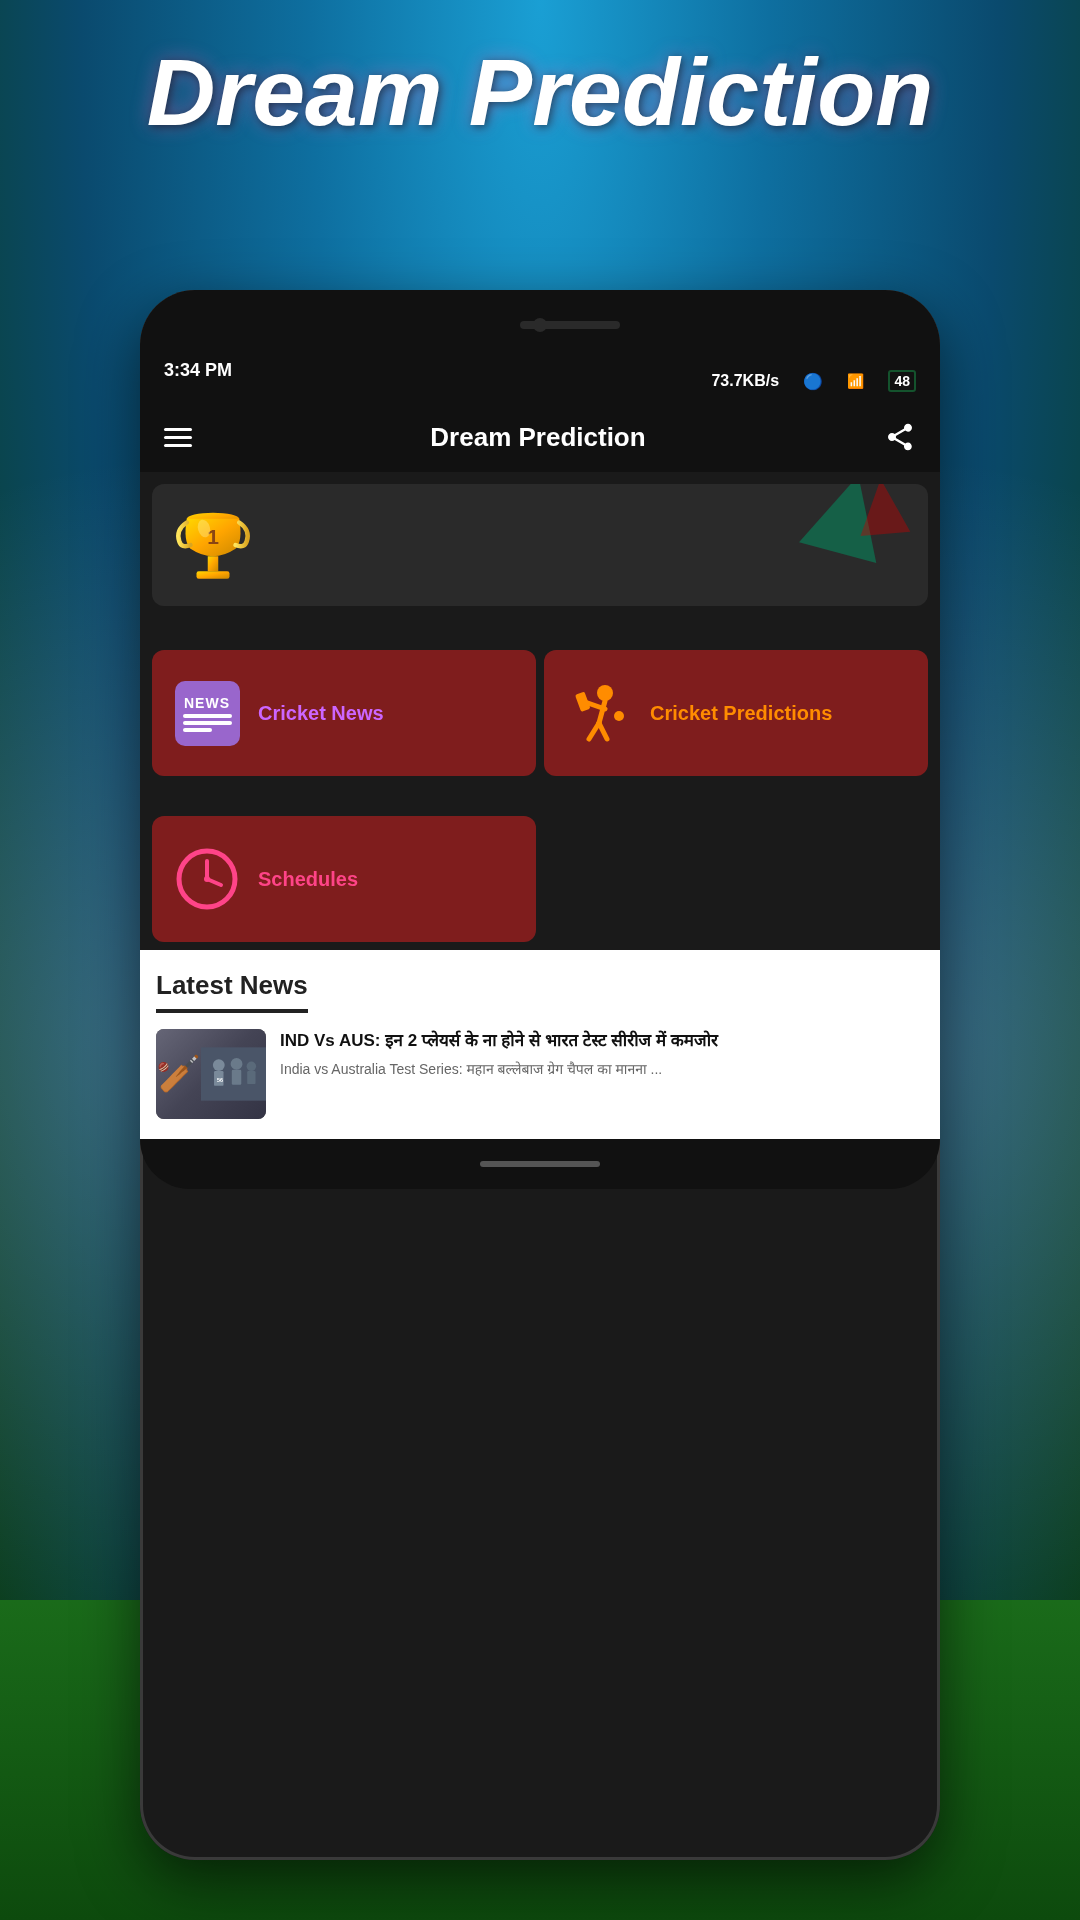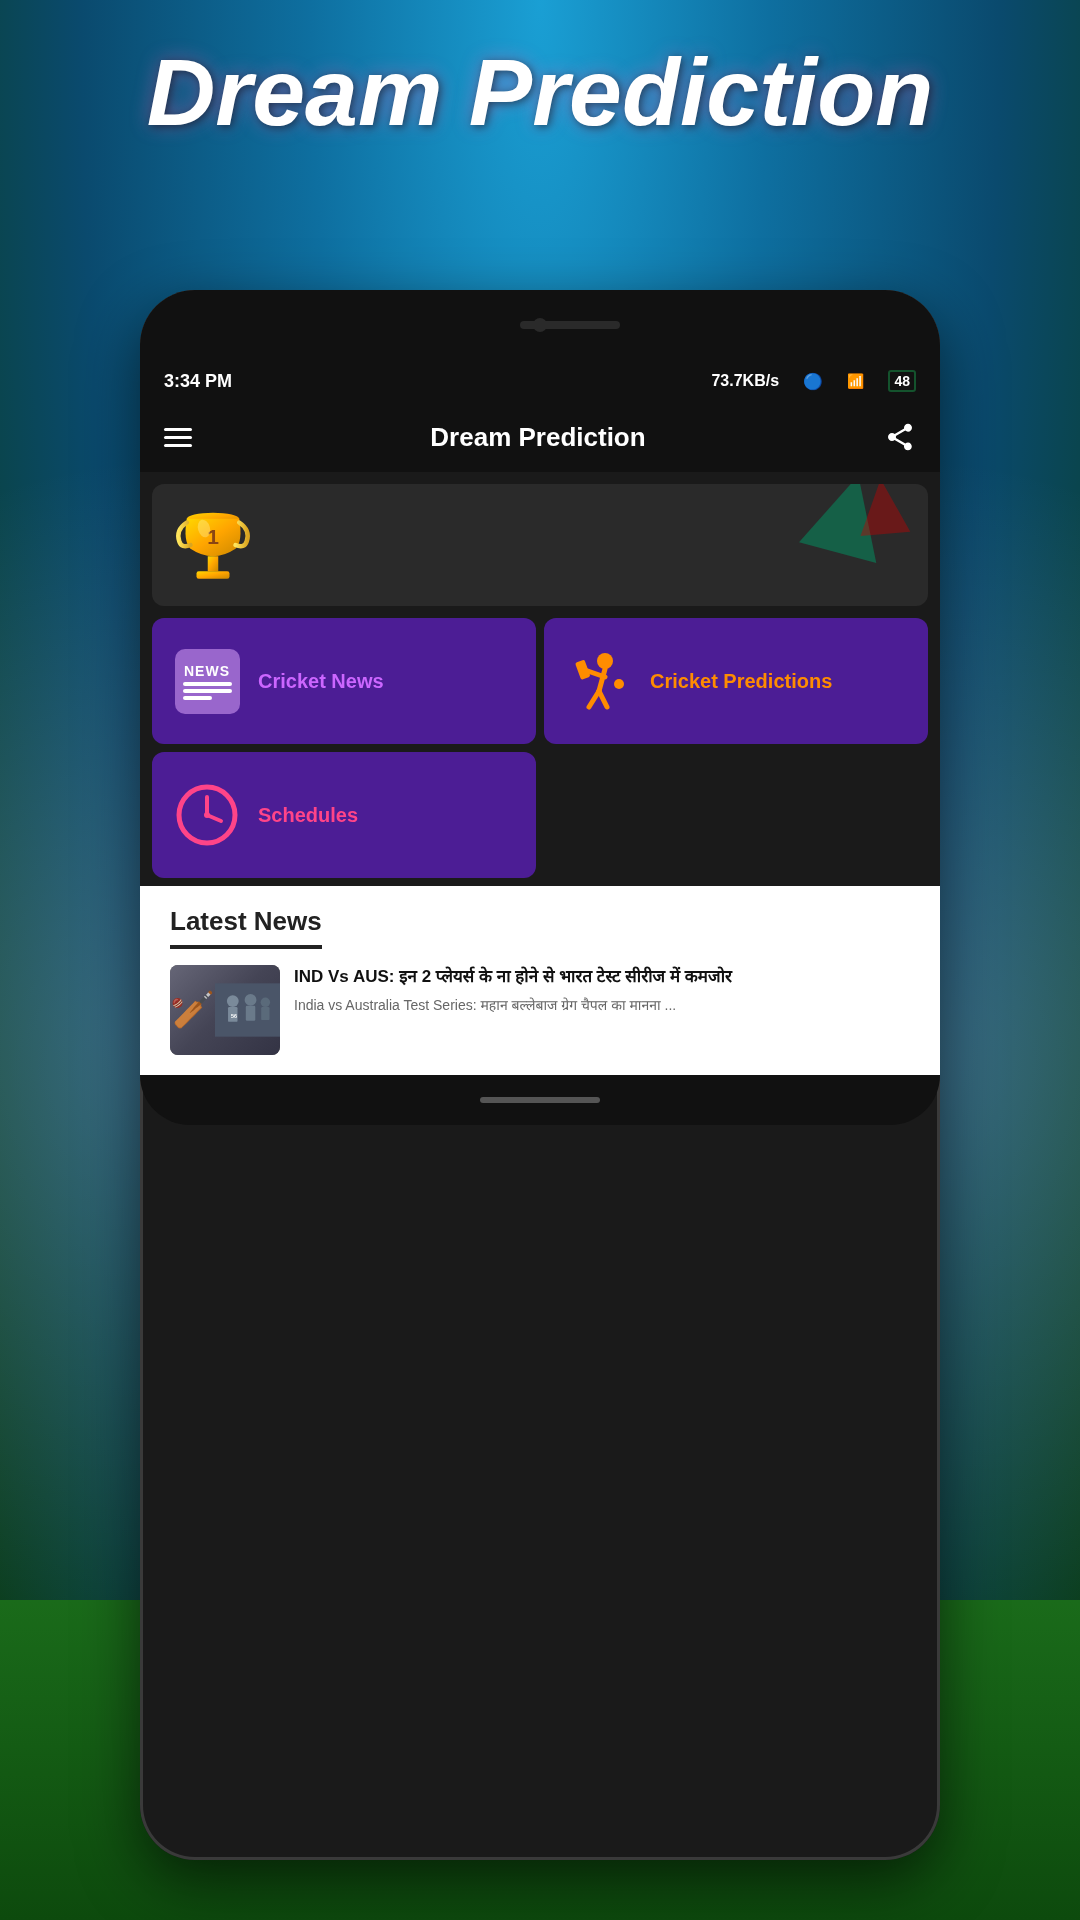--- a/index.html
+++ b/index.html
@@ -108,21 +108,20 @@
       left: 50%;
       transform: translateX(-50%);
       margin-left: 20px;
     }
 
     
     .status-bar {
       background: #111;
       height: 42px;
       display: flex;
-      align-items: center;
       justify-content: space-between;
       padding: 0 24px;
       color: white;
       font-size: 18px;
       font-weight: 600;
     }
 
     .status-right {
       display: flex;
       align-items: center;
@@ -246,27 +245,28 @@
 
     
     .grid-menu {
       display: grid;
       grid-template-columns: 1fr 1fr;
       gap: 8px;
       margin: 8px 12px;
     }
 
     .menu-card {
-      background: #4c1d95;
+      background: #7f1d1d;
       border-radius: 12px;
       padding: 28px 20px;
       display: flex;
       align-items: center;
       gap: 16px;
       cursor: pointer;
+      margin-top: 32px;
     }
 
     .menu-card-icon {
       width: 70px;
       height: 70px;
       flex-shrink: 0;
       display: flex;
       align-items: center;
       justify-content: center;
     }
@@ -314,21 +314,21 @@
       background: white;
       border-radius: 2px;
     }
 
     .news-line.short { width: 60%; }
 
     
     .latest-news {
       background: white;
       margin: 8px 0 0 0;
-      padding: 20px 30px;
+      padding: 20px 16px;
     }
 
     .latest-news-header {
       font-size: 26px;
       font-weight: bold;
       color: #222;
       border-bottom: 4px solid #222;
       padding-bottom: 8px;
       display: inline-block;
       margin-bottom: 16px;

